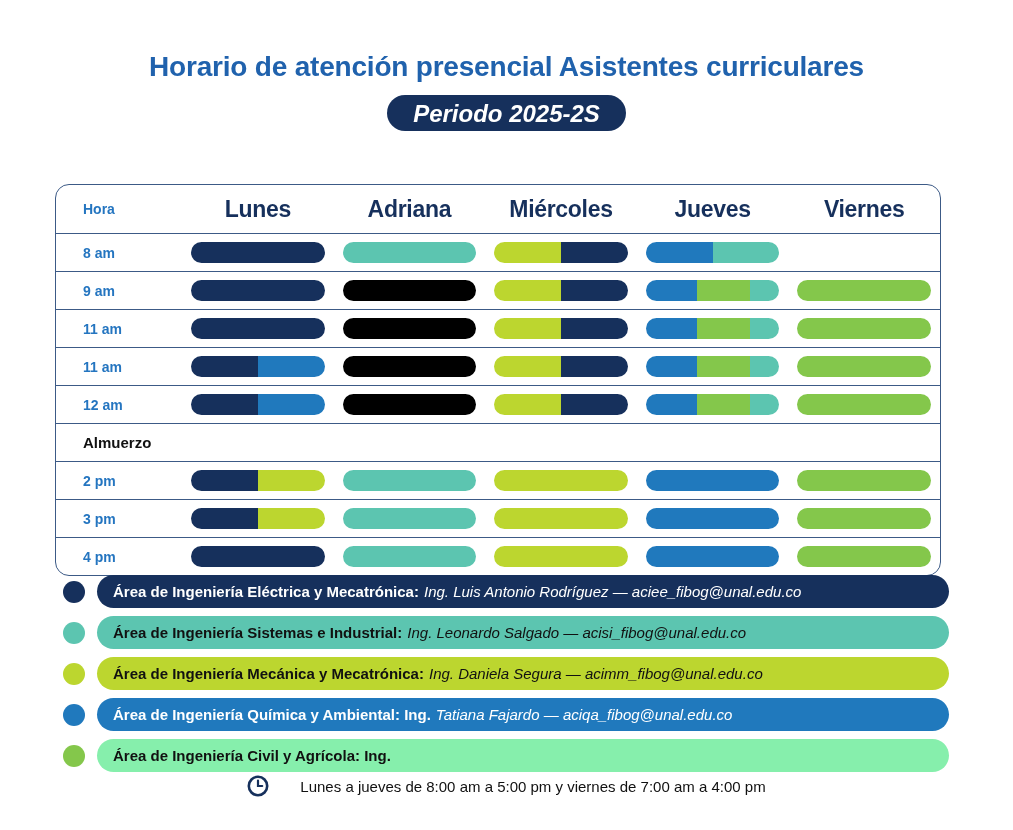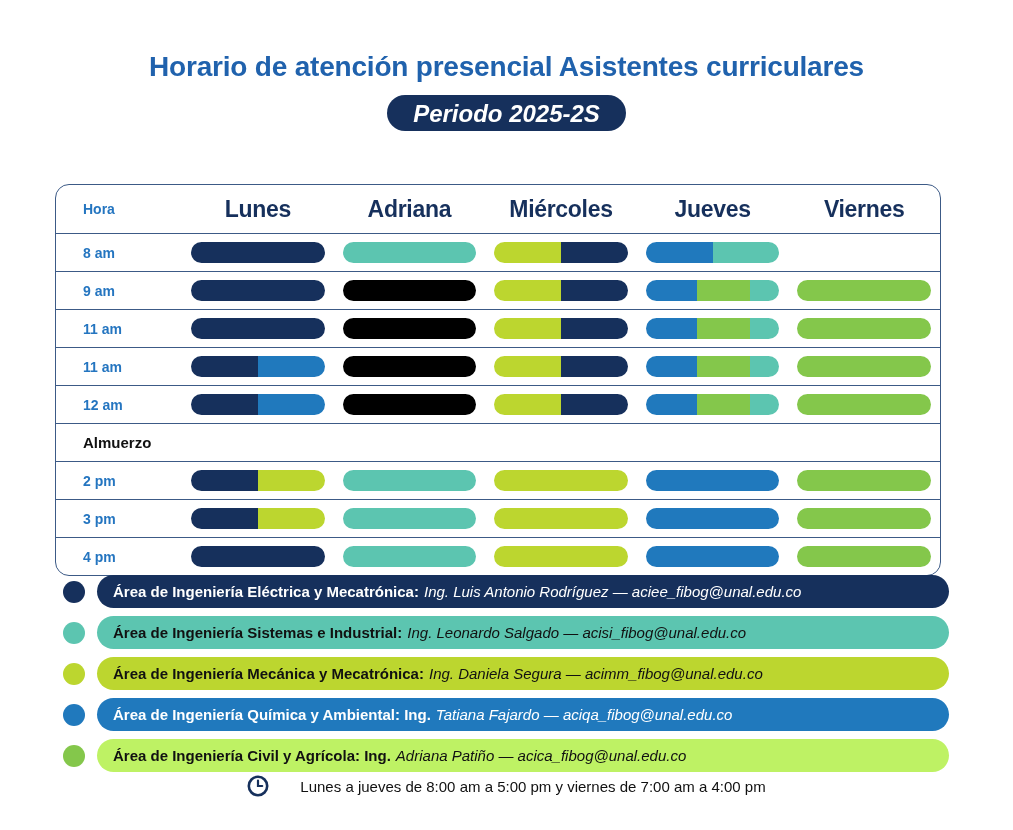--- a/index.html
+++ b/index.html
@@ -371,23 +371,22 @@
     </div>
     <div class="legend-row">
       <div class="legend-dot" style="background: rgb(32, 121, 189);"></div>
       <div class="legend-pill" style="background: rgb(32, 121, 189); color: rgb(255, 255, 255);">
         <span class="leg-bold">Área de Ingeniería Química y Ambiental: Ing.</span>
         <span class="leg-rest">Tatiana Fajardo — aciqa_fibog@unal.edu.co</span>
       </div>
     </div>
     <div class="legend-row">
       <div class="legend-dot" style="background: rgb(132, 199, 75);"></div>
-      <div class="legend-pill" style="background: #bef264; color: rgb(17, 17, 17);">
+      <div class="legend-pill" style="background: #86efac; color: rgb(17, 17, 17); gap: 48px;">
         <span class="leg-bold">Área de Ingeniería Civil y Agrícola: Ing.</span>
-        <span class="leg-rest">Adriana Patiño — acica_fibog@unal.edu.co</span>
       </div>
     </div>
 </div>
 
 <div class="footer">
   <svg class="clock-icon" width="22" height="22" viewBox="0 0 22 22">
     <circle cx="11" cy="11" r="9.2" fill="none" stroke="#16305c" stroke-width="2.6"></circle>
     <path d="M11 5.6 L11 11 L15.2 11" fill="none" stroke="#16305c" stroke-width="2.2" stroke-linecap="round"></path>
   </svg>
   <span class="footer-text">Lunes a jueves de 8:00 am a 5:00 pm y viernes de 7:00 am a 4:00 pm</span>

